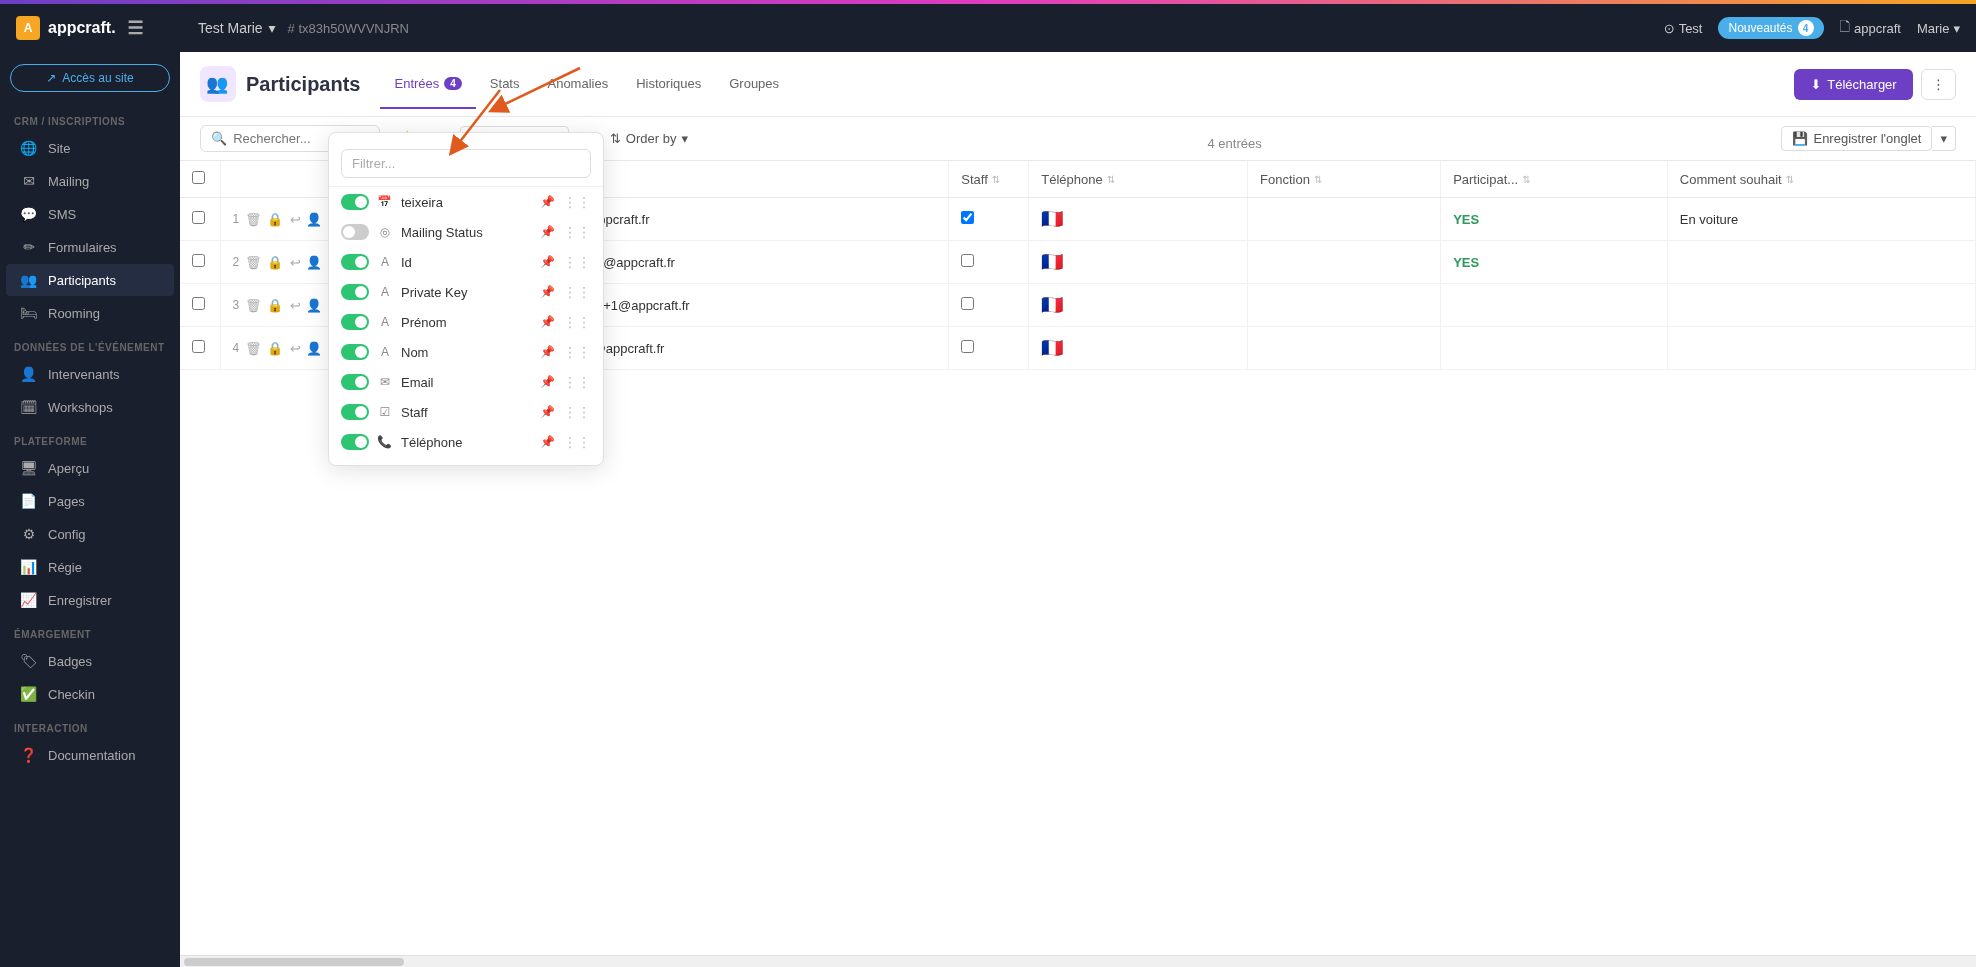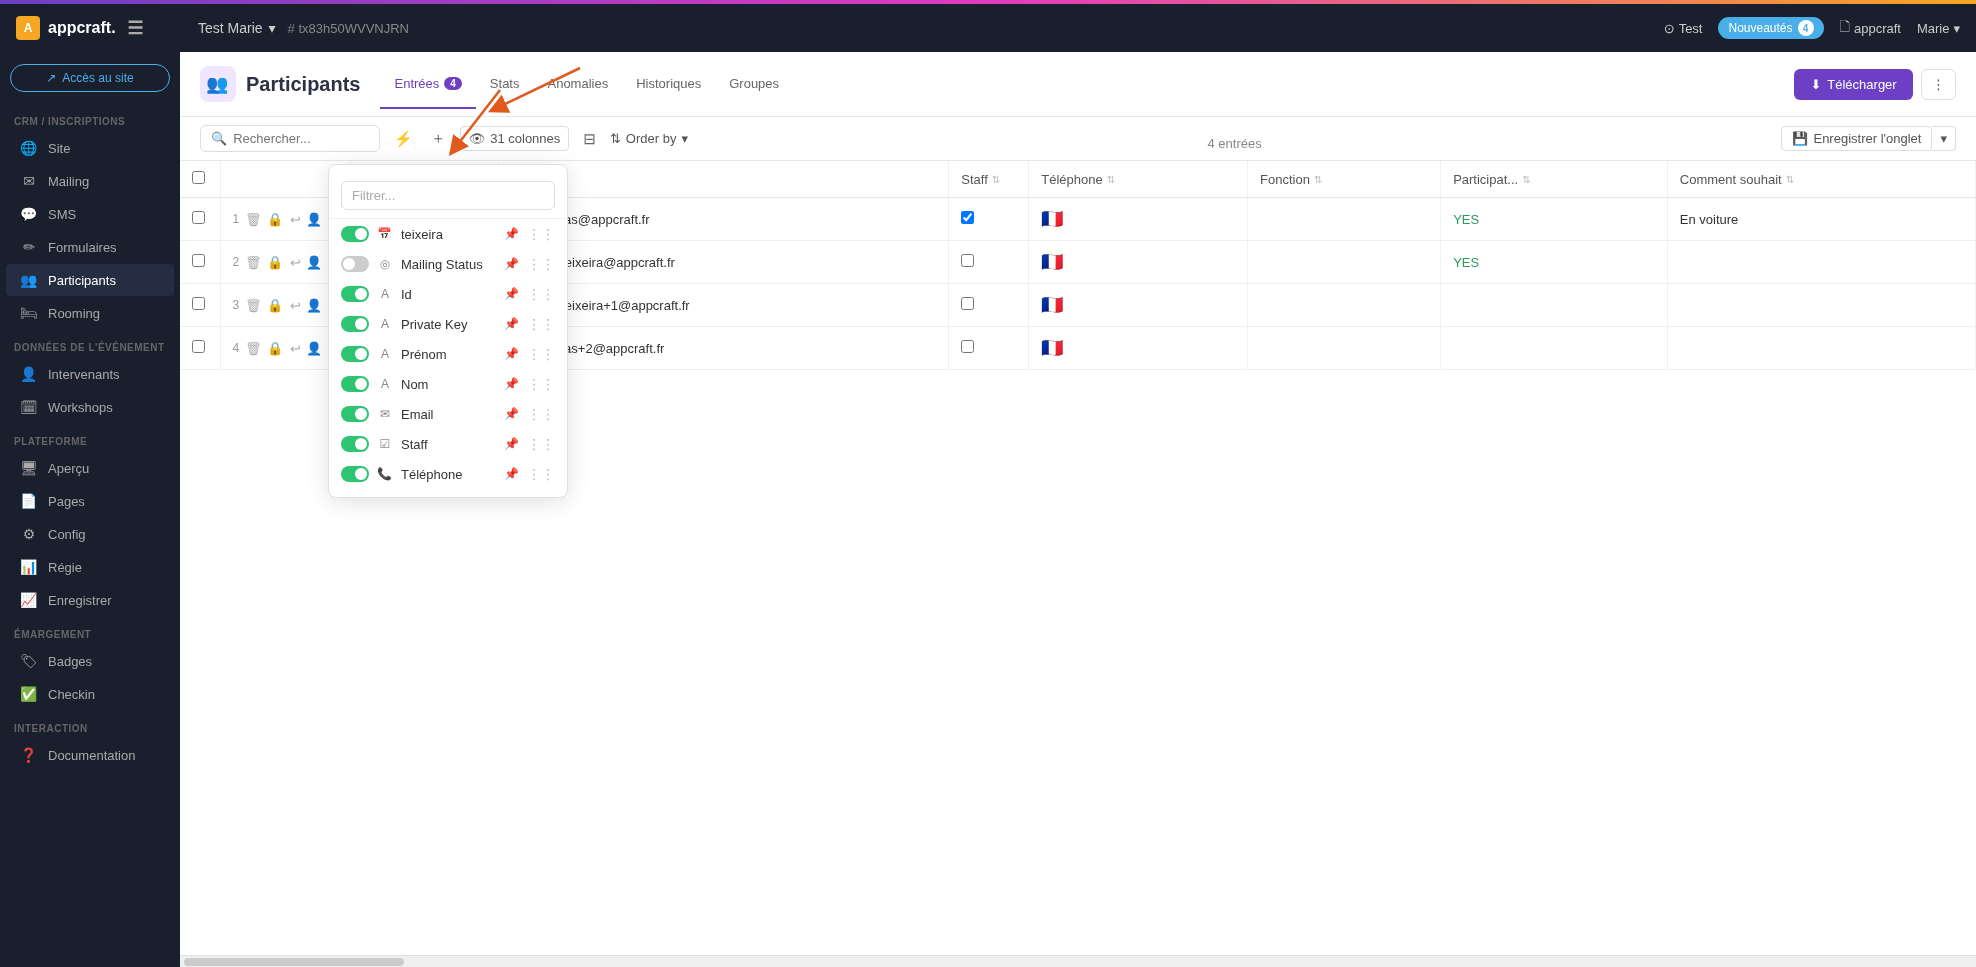--- a/index.html
+++ b/index.html
@@ -109,25 +109,25 @@
     }
     thead th .th-inner { display: flex; align-items: center; gap: 4px; }
     thead th .sort-icon { color: #bbb; font-size: 10px; cursor: pointer; }
     tbody tr { border-bottom: 1px solid #f0f0f0; }
     tbody td { padding: 10px 12px; color: #333; border-right: 1px solid #f0f0f0; vertical-align: middle; }
     .row-num { color: #999; font-size: 12px; }
     .row-actions { display: flex; gap: 6px; align-items: center; }
     .row-action-icon { color: #aaa; font-size: 13px; cursor: pointer; }
     .flag { font-size: 18px; }
     .checkbox-cell input[type="checkbox"] { cursor: pointer; }
-    .yes-badge { color: #2d9a5e; font-weight: 400; text-align: right; }
+    .yes-badge { color: #2d9a5e; font-weight: 700; text-align: right; }
     .column-dropdown {
-      position: fixed; top: 164px; left: 328px;
+      position: fixed; top: 132px; left: 328px;
       background: white; border: 1px solid #e0e0e0; border-radius: 8px;
-      box-shadow: 0 4px 24px rgba(0,0,0,0.12); width: 240px; z-index: 1001;
+      box-shadow: 0 4px 24px rgba(0,0,0,0.12); width: 276px; z-index: 1001;
       padding: 8px 0;
     }
     .dropdown-search {
       padding: 8px 12px; border-bottom: 1px solid #f0f0f0;
     }
     .dropdown-search input {
       width: 100%; border: 1px solid #ddd; border-radius: 6px; padding: 6px 10px;
       font-size: 13px; outline: none; color: #333;
     }
     .dropdown-search input::placeholder { color: #aaa; }

